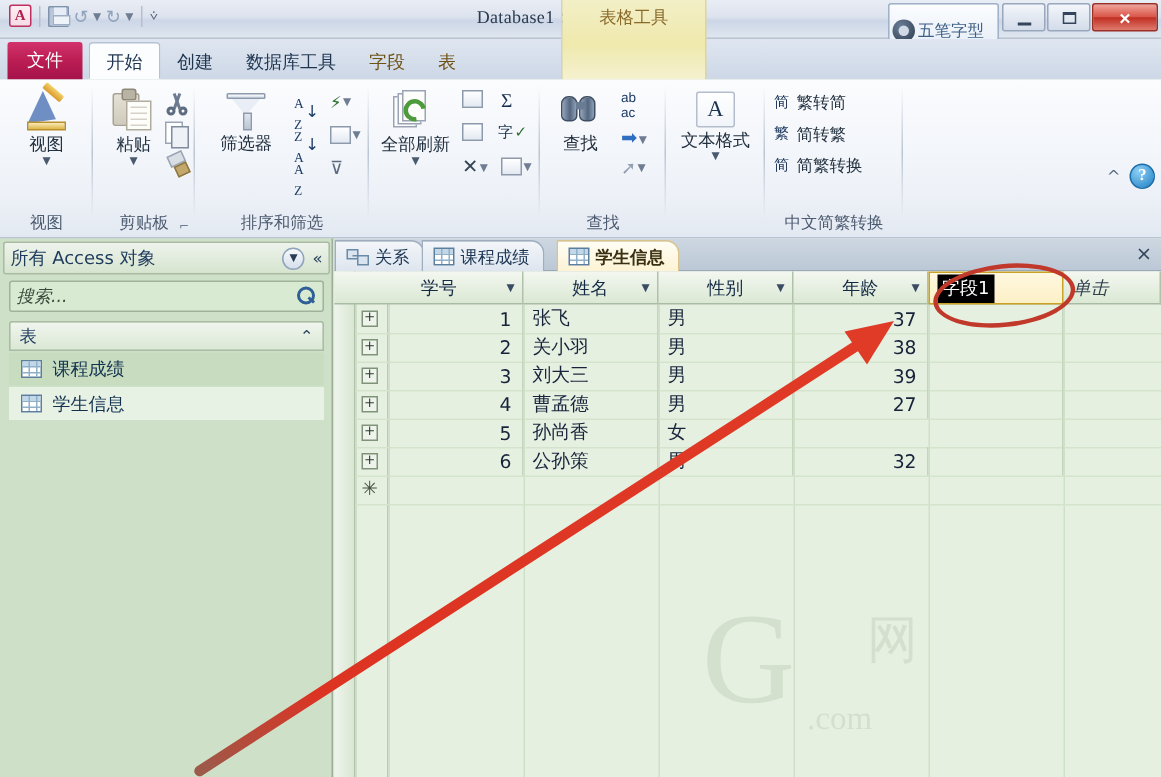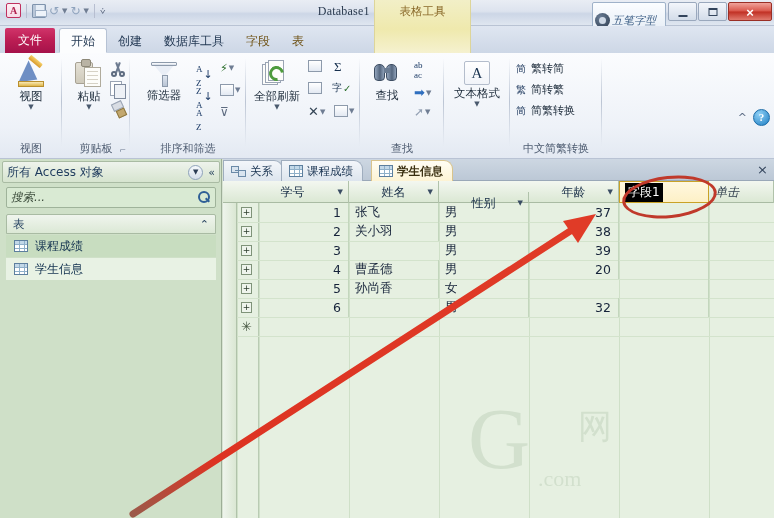--- a/index.html
+++ b/index.html
@@ -48,21 +48,21 @@
   .wb.max i { width:9px; height:8px; border:1px solid #33445c; border-top-width:2px; display:block; }
   .wb.close { background:linear-gradient(to bottom,#f0a39a 0%,#d9564a 48%,#c02f23 52%,#e07a6e 100%);
               border-color:#9a2f26; width:44px; }
   .wb.close i { color:#fff; font-size:13px; font-weight:bold; font-family:"Liberation Sans",sans-serif; }
 
   
   .ime {
     position:absolute; left:592px; top:2px; height:21px; width:74px;
     border:1px solid #9fb2c9; border-radius:2px;
     background:linear-gradient(to bottom,#fbfdff,#e2eaf4);
-    display:flex; align-items:center; gap:2px; padding:17px 2px;font-style:italic;
+    display:flex; align-items:center; gap:2px; padding:17px 2px;
   }
   .ime-badge { width:15px; height:15px; border-radius:8px;
      background:radial-gradient(circle at 35% 30%,#6a7d95,#2d3b4e); position:relative; flex:none; }
   .ime-badge:after { content:""; position:absolute; left:4px; top:4px; width:7px; height:7px;
      border-radius:4px; background:#cfd9e6; }
   .ime-txt { font-size:11px; color:#3d5f86; white-space:nowrap; }
 
   
   .tabstrip { position:absolute; left:0; top:26px; width:774px; height:27px;
               background:linear-gradient(to bottom,#dfe6f1,#cdd7e6); }
@@ -469,21 +469,21 @@
       <div class="grp-inner">
         <div class="bigbtn" style="left:2px; top:6px; width:50px;">
           <span class="ic-find ico">
             <span class="lens l1"></span>
               <span class="lens l2"></span>
               <span class="bridge"></span>
           </span>
           <span class="lbl">查找</span>
         </div>
         <div class="sortbtn" style="left:54px; top:5px;">
-          <span style="font-size:9px;color:#1c3b66;font-family:Liberation Serif, serif;">ab<br>ac</span>
+          <span style="font-size:9px;color:#1c3b66;font-family:Liberation Sans, sans-serif;">ab<br>ac</span>
         </div>
         <div class="sortbtn" style="left:54px; top:30px;">
           <span style="color:#2f6fbf;font-size:13px;">➡</span>
           <span class="tinydd">▼</span>
         </div>
         <div class="sortbtn" style="left:54px; top:50px;">
           <span style="color:#93a0b3;font-size:12px;">➚</span>
           <span class="tinydd">▼</span>
         </div>
       </div>
@@ -603,21 +603,21 @@
 
       <div class="colhdr">
         <div class="ch" style="left:14px; width:112px;">
           <span>学号</span>
           <span class="cdd">▼</span>
         </div>
         <div class="ch" style="left:126px; width:90px;">
           <span>姓名</span>
           <span class="cdd">▼</span>
         </div>
-        <div class="ch" style="left:216px; width:90px;margin-top:11px;">
+        <div class="ch" style="left:216px; width:90px;">
           <span>性别</span>
           <span class="cdd">▼</span>
         </div>
         <div class="ch" style="left:306px; width:90px;">
           <span>年龄</span>
           <span class="cdd">▼</span>
         </div>
         <div class="ch sel" style="left:396px; width:90px;">
           <span class="selbox">字段1</span>
         </div>
@@ -638,42 +638,44 @@
         <span class="plus">+</span>
         <span class="cell num" style="left:36px; width:90px;">2</span>
         <span class="cell txt" style="left:126px; width:90px;">关小羽</span>
         <span class="cell txt" style="left:216px; width:90px;">男</span>
         <span class="cell num" style="left:306px; width:90px;">38</span>
         <span class="cell txt" style="left:396px; width:90px;"></span>
       </div>
       <div class="row" style="top:60px;">
         <span class="plus">+</span>
         <span class="cell num" style="left:36px; width:90px;">3</span>
+        <span class="cell txt" style="left:126px; width:90px;">刘大三</span>
         <span class="cell txt" style="left:216px; width:90px;">男</span>
         <span class="cell num" style="left:306px; width:90px;">39</span>
         <span class="cell txt" style="left:396px; width:90px;"></span>
       </div>
       <div class="row" style="top:79px;">
         <span class="plus">+</span>
         <span class="cell num" style="left:36px; width:90px;">4</span>
         <span class="cell txt" style="left:126px; width:90px;">曹孟德</span>
         <span class="cell txt" style="left:216px; width:90px;">男</span>
-        <span class="cell num" style="left:306px; width:90px;">20</span>
+        <span class="cell num" style="left:306px; width:90px;">27</span>
         <span class="cell txt" style="left:396px; width:90px;"></span>
       </div>
       <div class="row" style="top:98px;">
         <span class="plus">+</span>
         <span class="cell num" style="left:36px; width:90px;">5</span>
         <span class="cell txt" style="left:126px; width:90px;">孙尚香</span>
         <span class="cell txt" style="left:216px; width:90px;">女</span>
         <span class="cell txt" style="left:396px; width:90px;"></span>
       </div>
       <div class="row" style="top:117px;">
         <span class="plus">+</span>
         <span class="cell num" style="left:36px; width:90px;">6</span>
+        <span class="cell txt" style="left:126px; width:90px;">公孙策</span>
         <span class="cell txt" style="left:216px; width:90px;">男</span>
         <span class="cell num" style="left:306px; width:90px;">32</span>
         <span class="cell txt" style="left:396px; width:90px;"></span>
       </div>
 
       <div class="row" style="top:136px;">
         <span class="star">✳</span>
       </div>
 
       <div class="wm">

